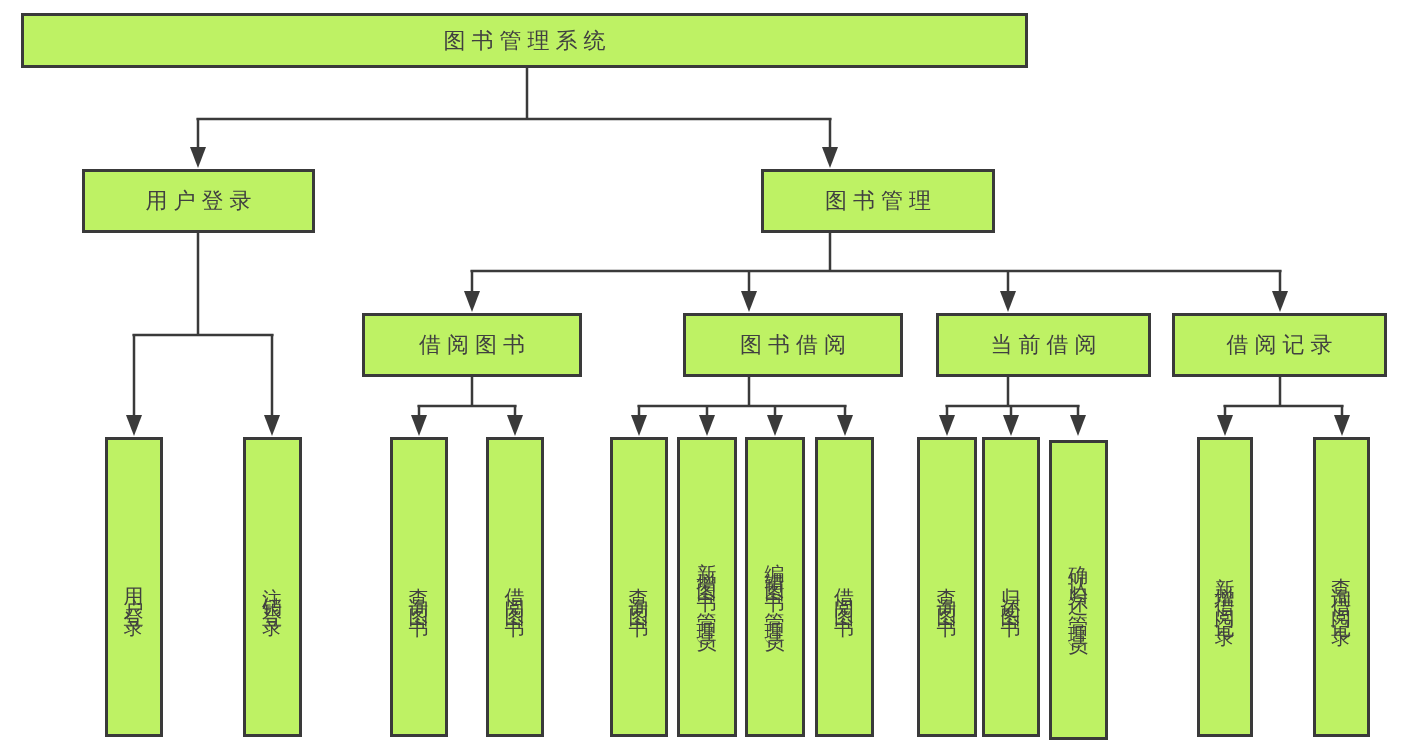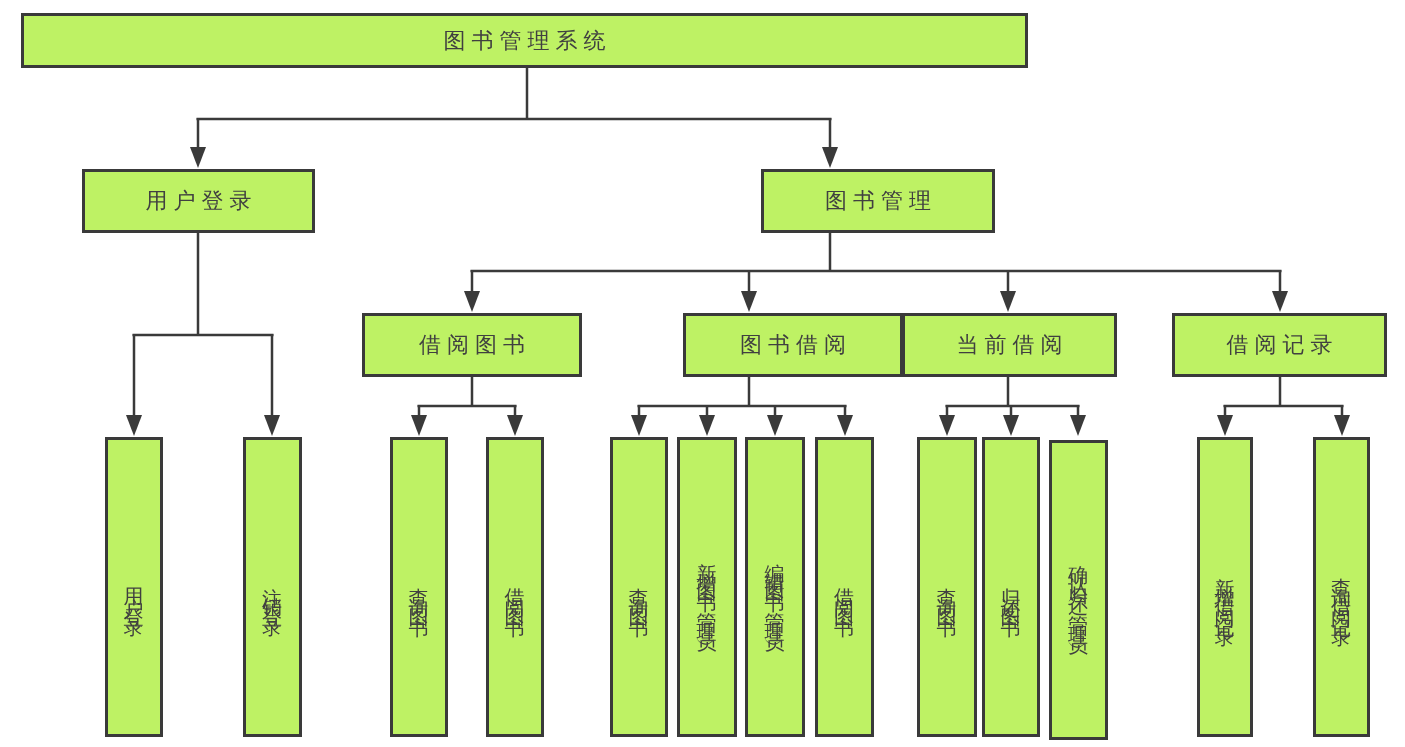--- a/index.html
+++ b/index.html
@@ -23,21 +23,21 @@
     line-height:1;white-space:nowrap;
   }
   
   #n-root{left:21px;top:13px;width:1007px;height:55px;}
   
   #n-user-login{left:82px;top:169px;width:233px;height:64px;}
   #n-book-mgmt{left:713px;top:169px;width:234px;height:64px;margin-left:48px;}
   
   #n-new-rec{left:362px;top:313px;width:220px;height:64px;}
   #n-book-borrow{left:639px;top:313px;width:220px;height:64px;margin-left:44px;}
-  #n-cur-borrow{left:902px;top:313px;width:215px;height:64px;}
+  #n-cur-borrow{left:936px;top:313px;width:215px;height:64px;}
   #n-borrow-rec{left:1172px;top:313px;width:215px;height:64px;}
   
   .leaf{top:437px;height:300px;}
   #l-login{left:105px;width:58px;}
   #l-logout{left:243px;width:59px;}
   #l-rec-query{left:390px;width:58px;}
   #l-rec-borrow{left:486px;width:58px;}
   #l-bb-query{left:610px;width:58px;}
   #l-bb-add{left:677px;width:60px;}
   #l-bb-edit{left:745px;width:60px;}

